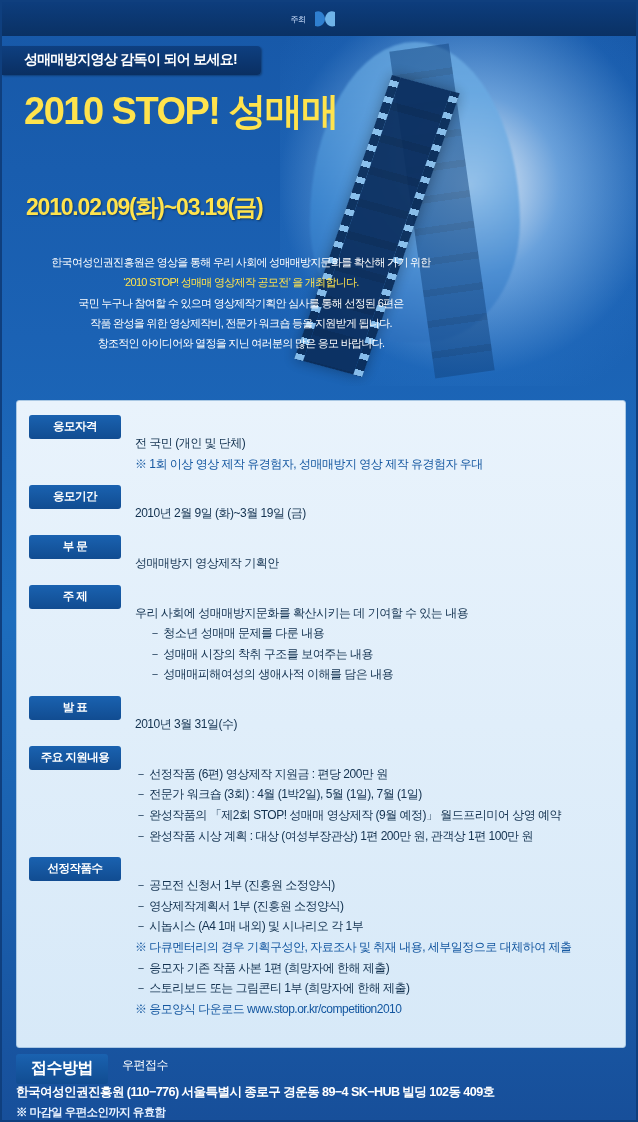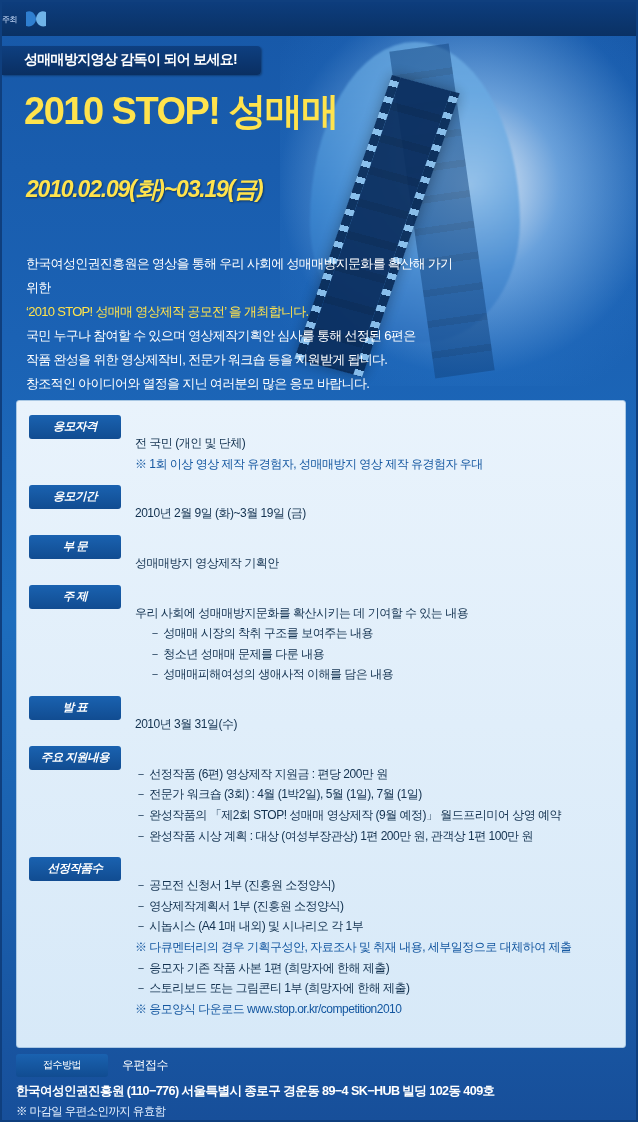--- a/index.html
+++ b/index.html
@@ -12,21 +12,21 @@
     position: relative;
     width: 638px; height: 1122px;
     overflow: hidden;
     background: linear-gradient(180deg,#1758a8 0%, #1b62b4 30%, #1d6dbd 55%, #1a5eac 80%, #174f9a 100%);
     border: 2px solid #0f3f7e;
   }
   
   .hdr {
     position: absolute; top: 0; left: 0; right: 0; height: 34px;
     background: linear-gradient(180deg,#0d3d7d 0%, #0a3164 100%);
-    display: flex; align-items: center; justify-content: flex-start;
+    display: flex; align-items: center; justify-content: center;
     padding-right: 10px;
   }
   .hdr-logo { display: flex; align-items: center; gap: 6px; }
   .hdr-sponsor {
     color: #cfe2ff; font-size: 8px; letter-spacing: -0.5px;
   }
   .hdr-mark {
     width: 26px; height: 20px;
     display: flex; align-items: center; justify-content: center;
   }
@@ -85,66 +85,64 @@
     color: #ffe34d;
     text-shadow: 2px 2px 0 #0b3straight, 2px 2px 3px rgba(0,0,0,.45);
   }
   .title2 {
     position: absolute; top: 130px; left: 22px;
     font-size: 42px; font-weight: bold; letter-spacing: -2px;
     color: #ffffff;
     text-shadow: 2px 2px 3px rgba(0,0,0,.45);
   }
   .title3 {
-    position: absolute; top: 172px; left: 24px;
+    position: absolute; top: 190px; left: 24px;
     font-size: 23px; font-weight: bold; letter-spacing: -1.2px;
     color: #ffe34d;
     text-shadow: 1px 1px 2px rgba(0,0,0,.4);
-    font-style: italic;
   }
   .intro {
     position: absolute; top: 250px; left: 24px; right: 180px;
-    color: #ffffff; font-size: 13px; line-height: 1.85; letter-spacing: -0.7px;
+    color: #ffffff; font-size: 11px; line-height: 1.85; letter-spacing: -0.7px; text-align: center;
   }
   .intro .hl { color: #ffe34d; }
 
   
   .panel {
     position: absolute; top: 398px; left: 14px;
     width: 610px; height: 648px;
     background: linear-gradient(180deg,#e9f3fc 0%, #d7e9f8 100%);
     border: 1px solid #a9c8e4;
     border-radius: 3px;
   }
   .rows { padding: 14px 12px 8px 12px; }
   .row { display: flex; align-items: flex-start; margin-bottom: 11px; }
   .lbl {
     flex: 0 0 92px;
     background: linear-gradient(180deg,#1a62b0 0%, #114c91 100%);
     color: #fff; font-size: 11.5px; font-weight: bold; letter-spacing: -0.5px;
     text-align: center; padding: 4px 8px 5px; border-radius: 3px;
     margin-right: 14px;
     white-space: nowrap;
-    font-style: italic;
   }
   .val { flex: 1; color: #12314f; font-size: 12px; line-height: 1.72; letter-spacing: -0.5px; padding-top: 2px; margin-top: 16px; }
   .val .star { color: #1457a0; }
 
   
   .footer { position: absolute; left: 14px; top: 1052px; width: 610px; color:#fff; }
   .foot-row { display: flex; align-items: flex-start; }
   .foot-lbl {
     flex: 0 0 92px;
     background: linear-gradient(180deg,#1a62b0 0%, #114c91 100%);
-    color: #fff; font-size: 10px; font-weight: normal; letter-spacing: -0.5px;
+    color: #fff; font-size: 16px; font-weight: bold; letter-spacing: -0.5px;
     text-align: center; padding: 4px 0 5px; border-radius: 3px; margin-right: 14px;
   }
   .foot-val { font-size: 12px; color: #ffffff; padding-top: 3px; letter-spacing: -0.5px; }
-  .foot-line1 { margin-top: 6px; font-size: 12.6px; font-weight: bold; letter-spacing: -0.6px; }
-  .foot-line2 { margin-top: 4px; font-size: 11.5px; letter-spacing: -0.6px; color:#e8f2ff; }
+  .foot-line1 { font-size: 12.6px; font-weight: bold; letter-spacing: -0.6px; }
+  .foot-line2 { margin-top: 4px; font-size: 11.5px; letter-spacing: -0.6px; color:#e8f2ff;font-weight:bold; }
 </style>
 </head>
 <body>
 
 <div class="page">
 
   <div class="hdr">
     <div class="hdr-logo">
       <span class="hdr-sponsor">주최</span>
       <span class="hdr-mark">
@@ -197,22 +195,22 @@
         <div class="lbl">부    문</div>
         <div class="val">
           <div>성매매방지 영상제작 기획안</div>
         </div>
       </div>
 
       <div class="row">
         <div class="lbl">주    제</div>
         <div class="val">
           <div>우리 사회에 성매매방지문화를 확산시키는 데 기여할 수 있는 내용</div>
+          <div style="padding-left:14px">－ 청소년 성매매 문제를 다룬 내용</div>
           <div style="padding-left:14px">－ 성매매 시장의 착취 구조를 보여주는 내용</div>
-          <div style="padding-left:14px">－ 청소년 성매매 문제를 다룬 내용</div>
           <div style="padding-left:14px">－ 성매매피해여성의 생애사적 이해를 담은 내용</div>
         </div>
       </div>
 
 
       <div class="row">
         <div class="lbl">발    표</div>
         <div class="val">
           <div>2010년 3월 31일(수)</div>
         </div>

